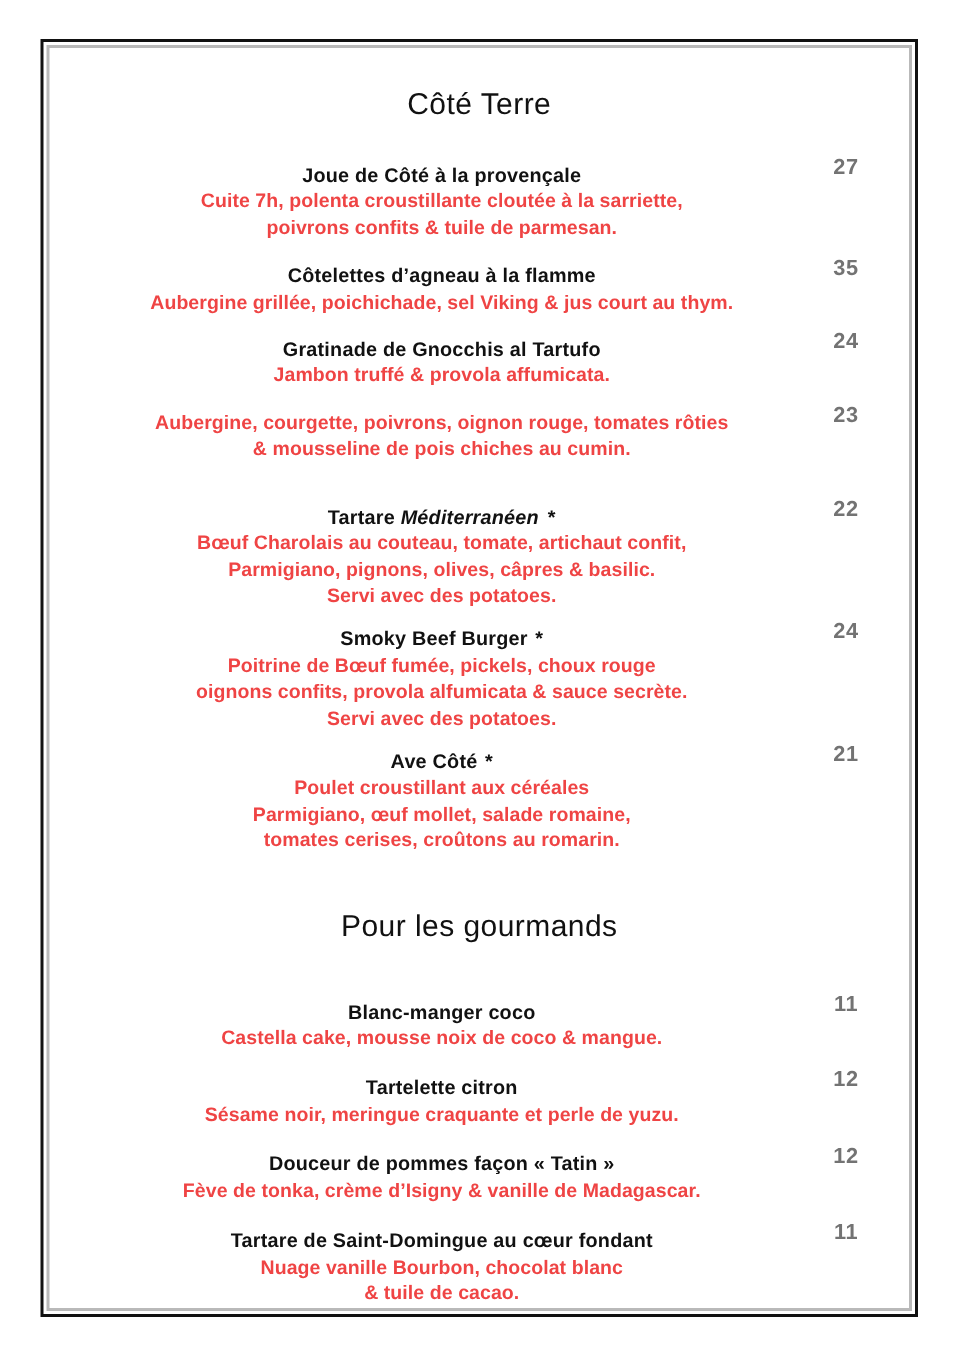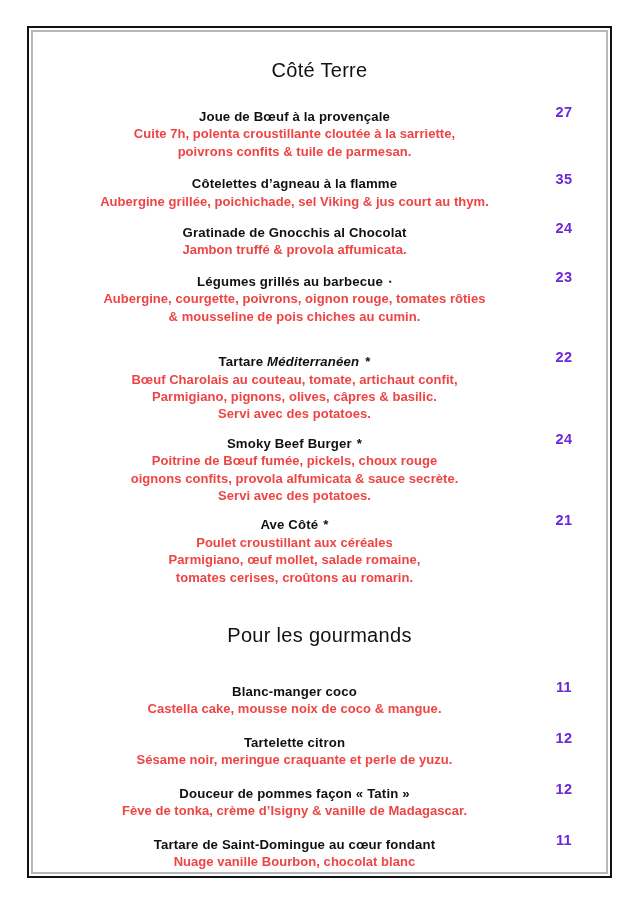--- a/index.html
+++ b/index.html
@@ -95,21 +95,21 @@
     letter-spacing: 0.05px;
     white-space: pre-line;
   }
 
   .item-price {
     position: absolute;
     right: 8px;
     top: -4px;
     width: 64px;
     text-align: center;
-    color: #6d28d9;
+    color: #737373;
     font-size: 14.5px;
     font-weight: bold;
     letter-spacing: 0.4px;
   }
 
   
   .gap-a { height: 26px; }
   .gap-b { height: 15px; }
   .gap-c { height: 14px; }
   .gap-d { height: 28px; }
@@ -131,46 +131,45 @@
     <section id="section-cote-terre">
 
       <h1 class="section-title">Côté Terre</h1>
 
       <div class="gap-a"></div>
 
       <ul class="items">
 
         <li class="menu-item">
           <div class="item-price">27</div>
-          <div class="item-name"><span>Joue de Bœuf à la provençale</span></div>
+          <div class="item-name"><span>Joue de Côté à la provençale</span></div>
           <div class="item-desc">Cuite 7h, polenta croustillante cloutée à la sarriette,
 poivrons confits &amp; tuile de parmesan.</div>
         </li>
 
         <div class="gap-b"></div>
 
         <li class="menu-item">
           <div class="item-price">35</div>
           <div class="item-name"><span>Côtelettes d’agneau à la flamme</span></div>
           <div class="item-desc">Aubergine grillée, poichichade, sel Viking &amp; jus court au thym.</div>
         </li>
 
         <div class="gap-c"></div>
 
         <li class="menu-item">
           <div class="item-price">24</div>
-          <div class="item-name"><span>Gratinade de Gnocchis al Chocolat</span></div>
+          <div class="item-name"><span>Gratinade de Gnocchis al Tartufo</span></div>
           <div class="item-desc">Jambon truffé &amp; provola affumicata.</div>
         </li>
 
         <div class="gap-c"></div>
 
         <li class="menu-item">
           <div class="item-price">23</div>
-          <div class="item-name"><span>Légumes grillés au barbecue</span><span style="font-size:8px;vertical-align:middle;padding-left:6px;">▪</span></div>
           <div class="item-desc">Aubergine, courgette, poivrons, oignon rouge, tomates rôties
 &amp; mousseline de pois chiches au cumin.</div>
         </li>
 
         <div class="gap-d"></div>
 
         <li class="menu-item">
           <div class="item-price">22</div>
           <div class="item-name"><span>Tartare </span><span class="it">Méditerranéen</span><span style="padding-left:6px;">*</span></div>
           <div class="item-desc">Bœuf Charolais au couteau, tomate, artichaut confit,

